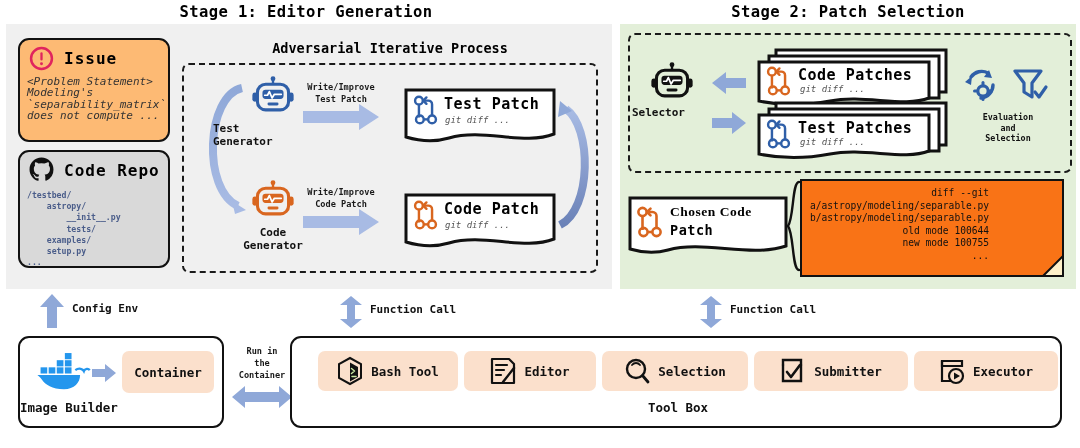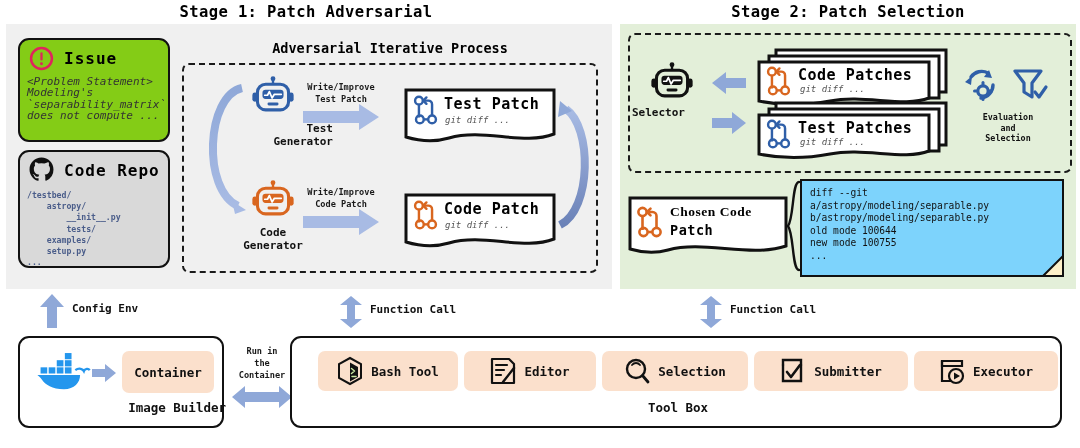--- a/index.html
+++ b/index.html
@@ -17,21 +17,21 @@
   .panel-green{background:#e3efd9;}
 
   
   .dashed{border:2px dashed #1a1a1a;border-radius:7px;}
 
   .section-label{font-weight:bold;font-size:13.5px;color:#000;text-align:center;
                  white-space:nowrap;}
 
   
   .card{border:2.5px solid #111;border-radius:11px;box-sizing:border-box;}
-  .card-issue{background:#84cc16;}
+  .card-issue{background:#fdba74;}
   .card-grey{background:#d9d9d9;}
   .card-white{background:#fff;}
 
   .card-title{font-weight:bold;font-size:16px;color:#000;letter-spacing:1px;
               white-space:nowrap;}
 
   .mono-small{font-size:11px;line-height:11.4px;color:#333;font-style:italic;
               white-space:pre;}
   .repo-tree{font-size:8.2px;line-height:11.2px;color:#4a5d8a;white-space:pre;
              font-weight:bold;}
@@ -45,33 +45,33 @@
   .flow-label{font-size:11px;font-weight:bold;color:#111;white-space:nowrap;}
 
   
   .chip{background:#fbe0cc;border-radius:7px;display:flex;align-items:center;
         justify-content:center;gap:8px;box-sizing:border-box;}
   .chip-label{font-size:12.5px;font-weight:bold;color:#111;white-space:nowrap;}
 
   .box-label{font-size:12.5px;font-weight:bold;color:#111;white-space:nowrap;}
 
   
-  .note{background:#7dd3fc;border:2.5px solid #111;box-sizing:border-box;position:relative;}
+  .note{background:#f97316;border:2.5px solid #111;box-sizing:border-box;position:relative;text-align:right;}
   .note-text{font-size:9.6px;line-height:12.6px;color:#111;white-space:pre;
              font-family:"DejaVu Sans Mono","Liberation Mono",monospace;}
 
   .eval-label{font-size:8.4px;line-height:10.6px;font-weight:bold;color:#111;
               text-align:center;white-space:pre;}
 
   svg{display:block;overflow:visible;}
 </style>
 </head>
 <body>
 
-<div class="abs stage-title" style="left:0;top:3px;width:612px;">Stage 1: Patch Adversarial</div>
+<div class="abs stage-title" style="left:0;top:3px;width:612px;">Stage 1: Editor Generation</div>
 <div class="abs stage-title" style="left:616px;top:3px;width:464px;">Stage 2: Patch Selection</div>
 
 <div class="abs panel-grey" style="left:6px;top:24px;width:606px;height:265px;"></div>
 
 <div class="abs card card-issue" style="left:18px;top:38px;width:152px;height:104px;">
   <div style="position:absolute;left:9px;top:6px;">
     <svg width="25" height="25" viewBox="0 0 24 24">
       <circle cx="12" cy="12" r="10" fill="none" stroke="#e0245e" stroke-width="2.4"></circle>
       <rect x="10.9" y="6" width="2.2" height="8" rx="1.1" fill="#e0245e"></rect>
       <circle cx="12" cy="17" r="1.4" fill="#e0245e"></circle>
@@ -121,21 +121,21 @@
     <line x1="24" y1="2" x2="24" y2="9" stroke="#2f5fa8" stroke-width="2.6"></line>
     <circle cx="24" cy="3" r="2.6" fill="#2f5fa8"></circle>
     <rect x="7" y="9" width="34" height="28" rx="9" fill="none" stroke="#2f5fa8" stroke-width="3.4"></rect>
     <rect x="1.5" y="18" width="5.5" height="10" rx="2.7" fill="#2f5fa8"></rect>
     <rect x="41" y="18" width="5.5" height="10" rx="2.7" fill="#2f5fa8"></rect>
     <rect x="12.5" y="15" width="23" height="10" rx="3.4" fill="#2f5fa8"></rect>
     <polyline points="15,21 18,21 20,17 23,24 25.5,20 33,20" fill="none" stroke="#fff" stroke-width="1.9" stroke-linejoin="round" stroke-linecap="round"></polyline>
     <rect x="18" y="29" width="12" height="3.1" rx="1.5" fill="#2f5fa8"></rect>
   </svg>
 </div>
-<div class="abs" style="left:213px;top:122px;width:120px;text-align:right;">
+<div class="abs" style="left:213px;top:122px;width:120px;text-align:left;">
   <div class="flow-label">Test</div>
   <div class="flow-label">Generator</div>
 </div>
 
 <div class="abs" style="left:251px;top:180px;">
   <svg width="44" height="44" viewBox="0 0 48 48">
     <line x1="24" y1="2" x2="24" y2="9" stroke="#d9661f" stroke-width="2.6"></line>
     <circle cx="24" cy="3" r="2.6" fill="#d9661f"></circle>
     <rect x="7" y="9" width="34" height="28" rx="9" fill="none" stroke="#d9661f" stroke-width="3.4"></rect>
     <rect x="1.5" y="18" width="5.5" height="10" rx="2.7" fill="#d9661f"></rect>
@@ -389,21 +389,21 @@
     </svg>
   </div>
   <div class="abs" style="left:72px;top:26px;">
     <svg width="24" height="18" viewBox="0 0 24 18">
       <path d="M0 5 H13 V0 L24 9 L13 18 V13 H0 Z" fill="#8fa8d8"></path>
     </svg>
   </div>
   <div class="abs chip" style="left:102px;top:13px;width:92px;height:42px;">
     <span class="chip-label">Container</span>
   </div>
-  <div class="abs box-label" style="left:0;top:62px;width:206px;text-align:right;">Image Builder</div>
+  <div class="abs box-label" style="left:0;top:62px;width:206px;text-align:left;">Image Builder</div>
 </div>
 
 <div class="abs arrow-label" style="left:231px;top:345px;width:62px;">Run in
 the
 Container</div>
 <div class="abs" style="left:232px;top:385px;">
   <svg width="60" height="24" viewBox="0 0 60 24">
     <path d="M0 12 L13 1 V7 H47 V1 L60 12 L47 23 V17 H13 V23 Z" fill="#8fa8d8"></path>
   </svg>
 </div>

